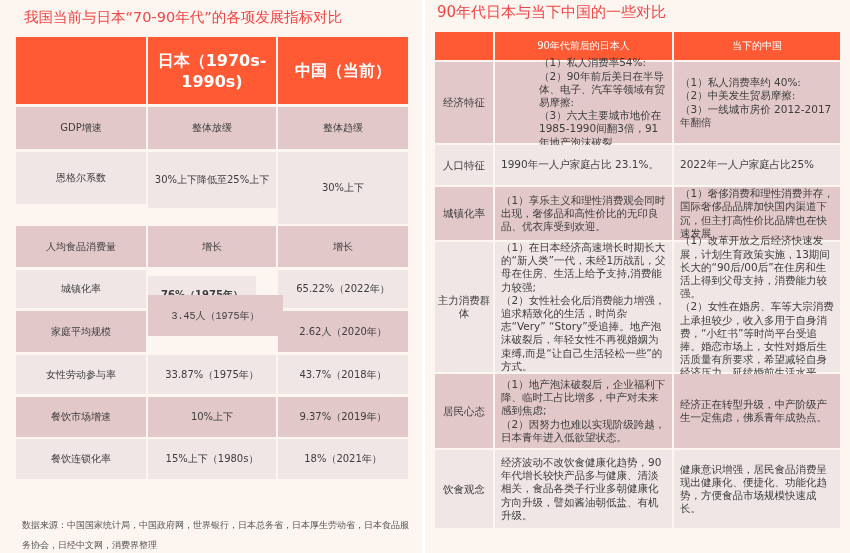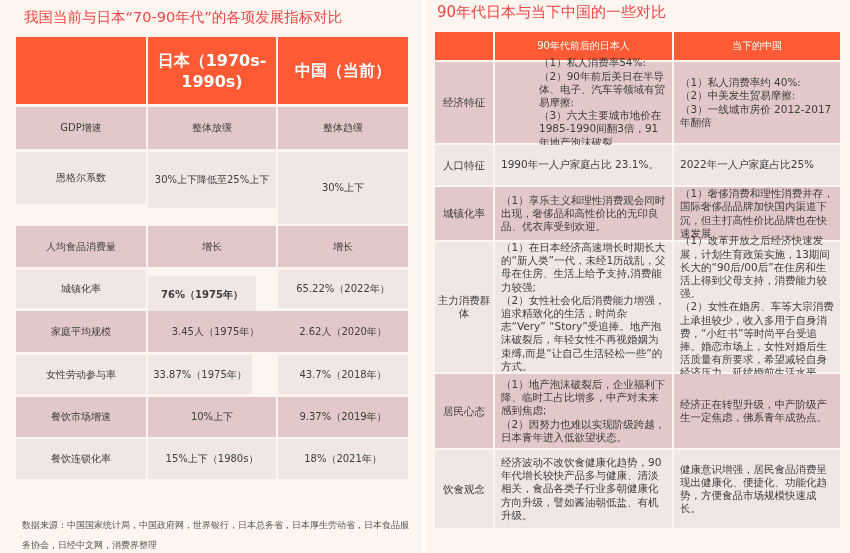--- a/index.html
+++ b/index.html
@@ -84,25 +84,25 @@
 
     <div class="cell dark" style="left:16px;top:226px;width:130px;height:41px;">人均食品消费量</div>
     <div class="cell dark" style="left:148px;top:226px;width:128px;height:41px;">增长</div>
     <div class="cell dark" style="left:278px;top:226px;width:130px;height:41px;">增长</div>
 
     <div class="cell light" style="left:16px;top:270px;width:130px;height:38px;">城镇化率</div>
     <div class="cell light" style="left:148px;top:276px;width:108px;height:38px;font-weight:bold;">76%（1975年）</div>
     <div class="cell light" style="left:278px;top:270px;width:130px;height:38px;">65.22%（2022年）</div>
 
     <div class="cell dark" style="left:16px;top:311px;width:130px;height:41px;">家庭平均规模</div>
-    <div class="cell dark" style="left:148px;top:311px;width:135px;height:41px;">3.45人（1975年）</div>
+    <div class="cell dark" style="left:148px;top:295px;width:135px;height:41px;font-family:Liberation Mono, monospace;">3.45人（1975年）</div>
     <div class="cell dark" style="left:278px;top:311px;width:130px;height:41px;">2.62人（2020年）</div>
 
     <div class="cell light" style="left:16px;top:355px;width:130px;height:39px;">女性劳动参与率</div>
-    <div class="cell light" style="left:148px;top:355px;width:104px;height:39px;">33.87%（1975年）</div>
+    <div class="cell light" style="left:148px;top:355px;width:128px;height:39px;">33.87%（1975年）</div>
     <div class="cell light" style="left:278px;top:355px;width:130px;height:39px;">43.7%（2018年）</div>
 
     <div class="cell dark" style="left:16px;top:397px;width:130px;height:40px;">餐饮市场增速</div>
     <div class="cell dark" style="left:148px;top:397px;width:128px;height:40px;">10%上下</div>
     <div class="cell dark" style="left:278px;top:397px;width:130px;height:40px;">9.37%（2019年）</div>
 
     <div class="cell light" style="left:16px;top:439px;width:130px;height:40px;">餐饮连锁化率</div>
     <div class="cell light" style="left:148px;top:439px;width:128px;height:40px;">15%上下（1980s）</div>
     <div class="cell light" style="left:278px;top:439px;width:130px;height:40px;">18%（2021年）</div>
   </div>

